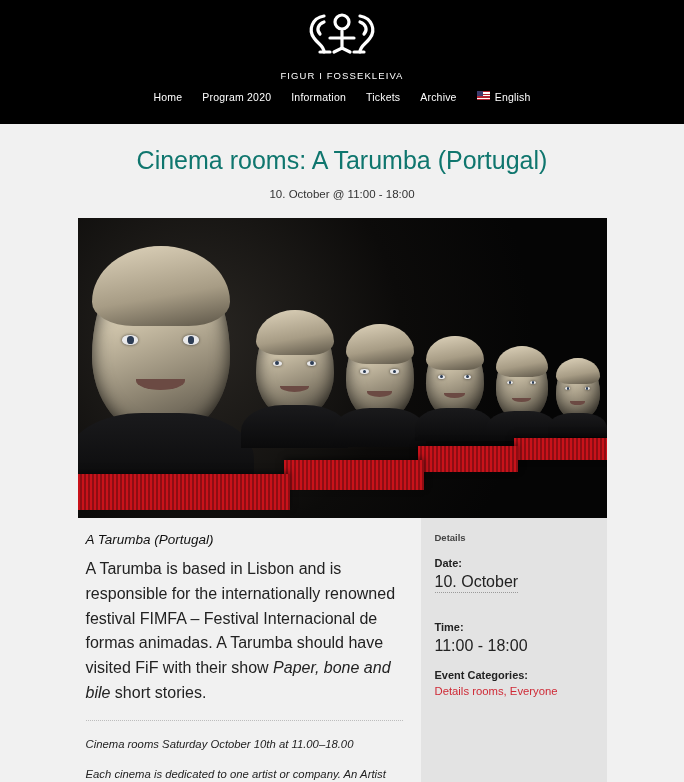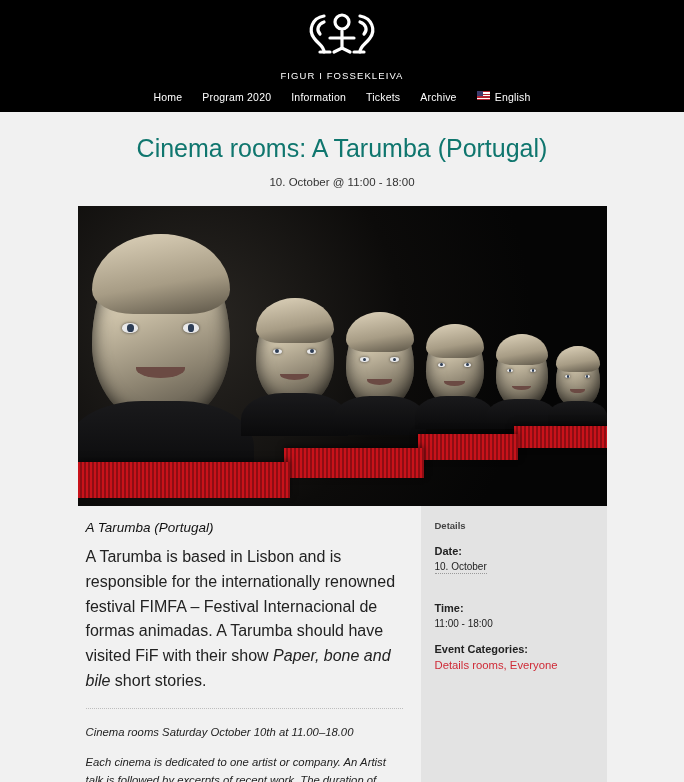--- a/index.html
+++ b/index.html
@@ -10,21 +10,21 @@
     font-family: "Liberation Sans", sans-serif;
     overflow: hidden;
   }
   .page { width: 684px; height: 782px; position: relative; background: #f1f1f1; }
 
   
   .header {
     background: #000;
     width: 100%;
     padding-top: 8px;
-    padding-bottom: 0;
+    padding-bottom: 12px;
     text-align: center;
   }
   .logo-wrap { display: flex; flex-direction: column; align-items: center; }
   .logo-mark { width: 96px; height: 60px; }
   .logo-text {
     color: #fff;
     font-size: 9.5px;
     letter-spacing: 1.1px;
     margin-top: 2px;
     font-family: "Liberation Sans", sans-serif;
@@ -206,21 +206,21 @@
     color: #444;
     margin: 0 0 14px 0;
   }
   .side-label {
     font-size: 11px;
     font-weight: bold;
     color: #222;
     margin: 0 0 4px 0;
   }
   .side-value {
-    font-size: 10px;
+    font-size: 16px;
     color: #222;
     margin: 0 0 14px 0;
   }
   .side-value.dotted { border-bottom: 1px dotted #9a9a9a; display: inline-block; padding-bottom: 1px; }
   .side-cats { font-size: 11.3px; margin: 0; }
   .cat-link { color: #cf2a36; text-decoration: none; }
   .cat-sep { color: #cf2a36; }
 </style>
 </head>
 <body>

